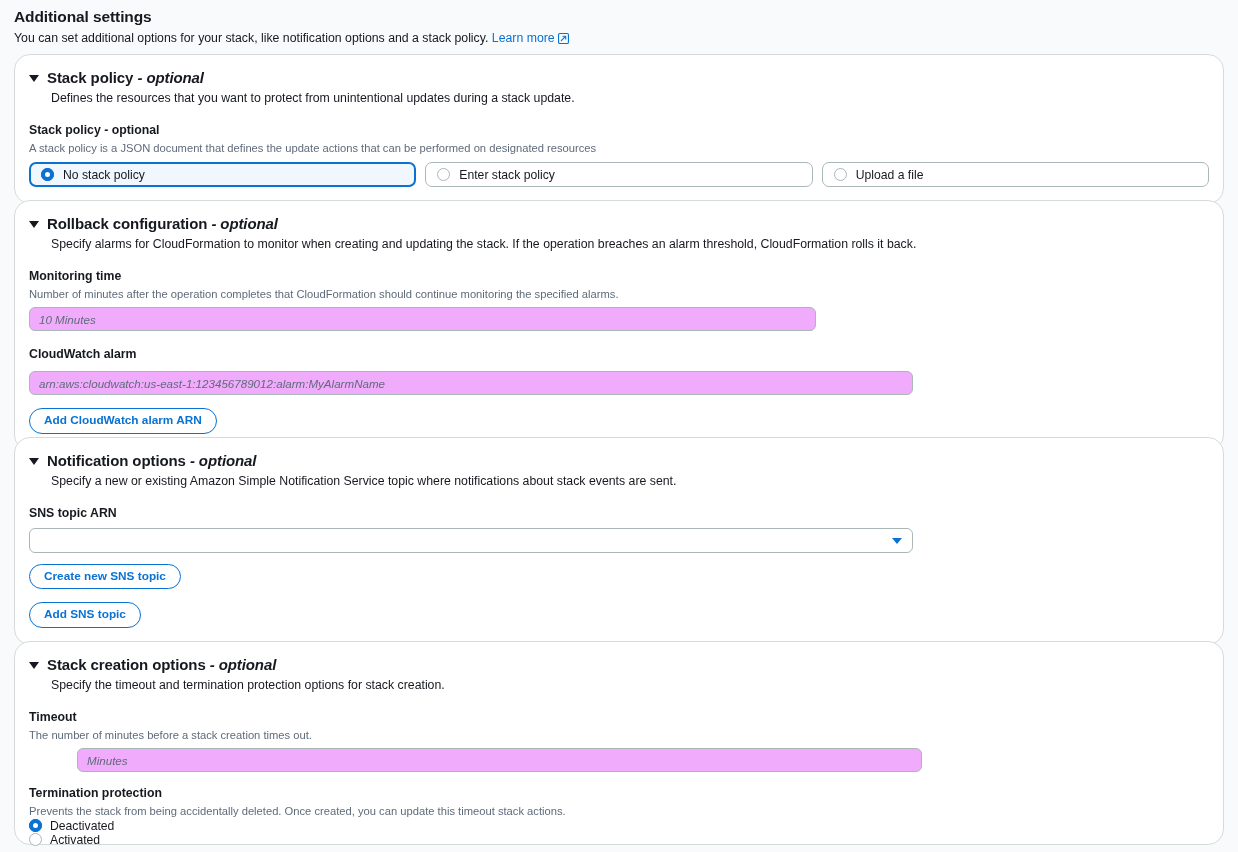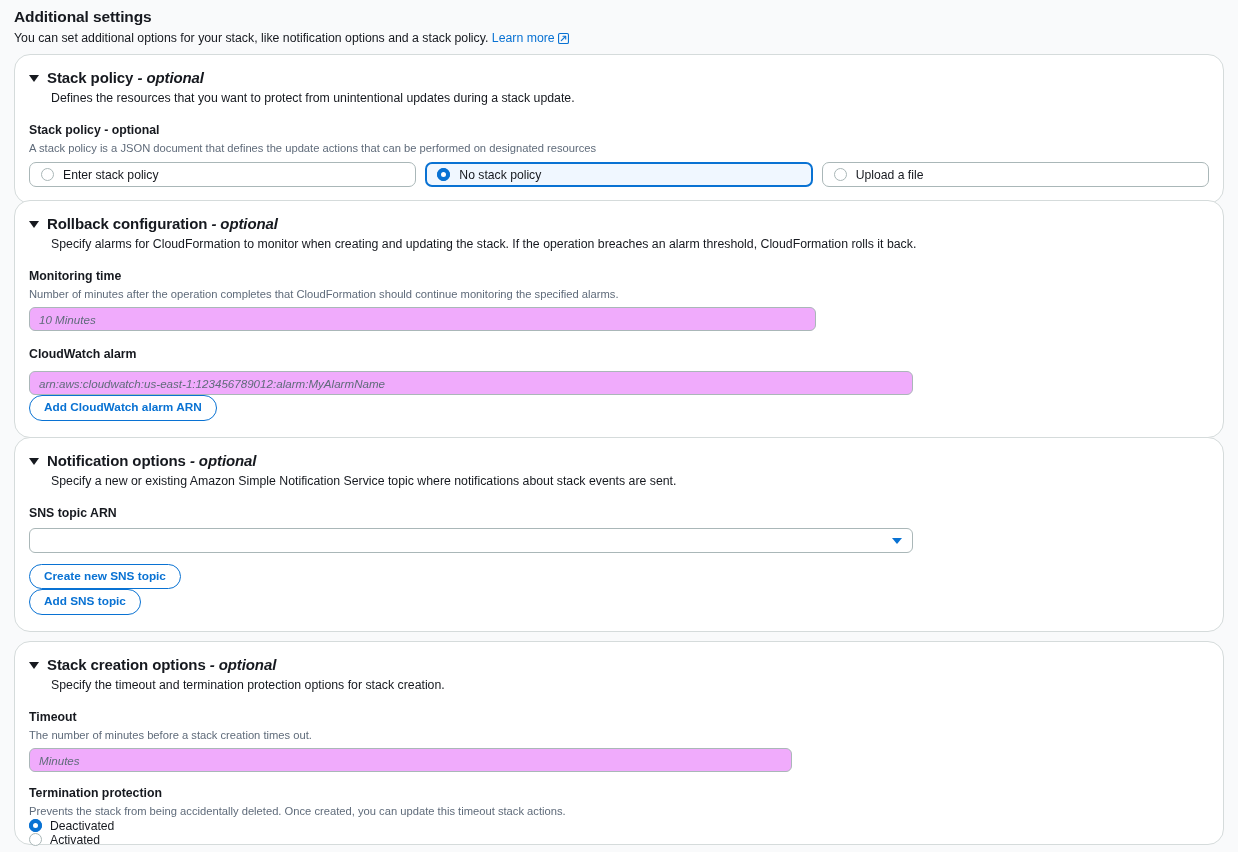--- a/index.html
+++ b/index.html
@@ -149,20 +149,21 @@
     content: "";
     position: absolute;
     inset: -4px;
     border-radius: 50%;
     border: 1.5px solid #0972d3;
   }
 
   
   .pill {
     display: inline-block;
+    margin-top: 13px;
     padding: 4px 14px 5px 14px;
     border: 1px solid #0972d3;
     border-radius: 14px;
     background: transparent;
     color: #0972d3;
     font-family: "Liberation Sans", sans-serif;
     font-size: 11.8px;
     font-weight: bold;
     cursor: pointer;
     line-height: 1.25;
@@ -229,27 +230,27 @@
       <div class="sect-head">
         <span class="caret"></span>
         <span class="sect-title"><span>Stack policy</span> <span class="opt">- optional</span></span>
       </div>
       <div class="sect-desc">Defines the resources that you want to protect from unintentional updates during a stack update.</div>
 
       <div class="field">
         <div class="field-label">Stack policy - optional</div>
         <div class="field-hint">A stack policy is a JSON document that defines the update actions that can be performed on designated resources</div>
         <div class="tiles">
+          <div class="tile selected">
+            <span class="radio on"></span>
+            <span>No stack policy</span>
+          </div>
           <div class="tile">
             <span class="radio"></span>
             <span>Enter stack policy</span>
-          </div>
-          <div class="tile selected">
-            <span class="radio on"></span>
-            <span>No stack policy</span>
           </div>
           <div class="tile">
             <span class="radio"></span>
             <span>Upload a file</span>
           </div>
         </div>
       </div>
     </div>
   </div>
 
@@ -307,21 +308,21 @@
     <div class="card-inner">
       <div class="sect-head">
         <span class="caret"></span>
         <span class="sect-title"><span>Stack creation options</span> <span class="opt">- optional</span></span>
       </div>
       <div class="sect-desc">Specify the timeout and termination protection options for stack creation.</div>
 
       <div class="field">
         <div class="field-label">Timeout</div>
         <div class="field-hint">The number of minutes before a stack creation times out.</div>
-        <input class="text-input" style="width: 763px;" type="text" placeholder="Minutes">
+        <input class="text-input" style="width: 845px; margin-left: 48px;" type="text" placeholder="Minutes">
       </div>
 
       <div class="field" style="margin-top:14px;">
         <div class="field-label">Termination protection</div>
         <div class="field-hint">Prevents the stack from being accidentally deleted. Once created, you can update this timeout stack actions.</div>
         <div class="radio-row">
           <span class="radio on"></span>
           <span>Deactivated</span>
         </div>
         <div class="radio-row">

